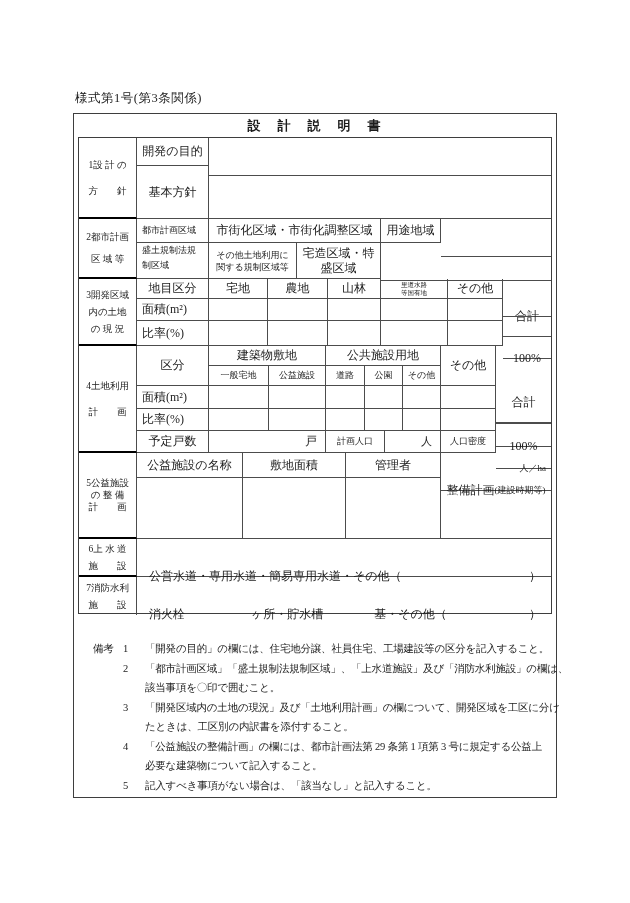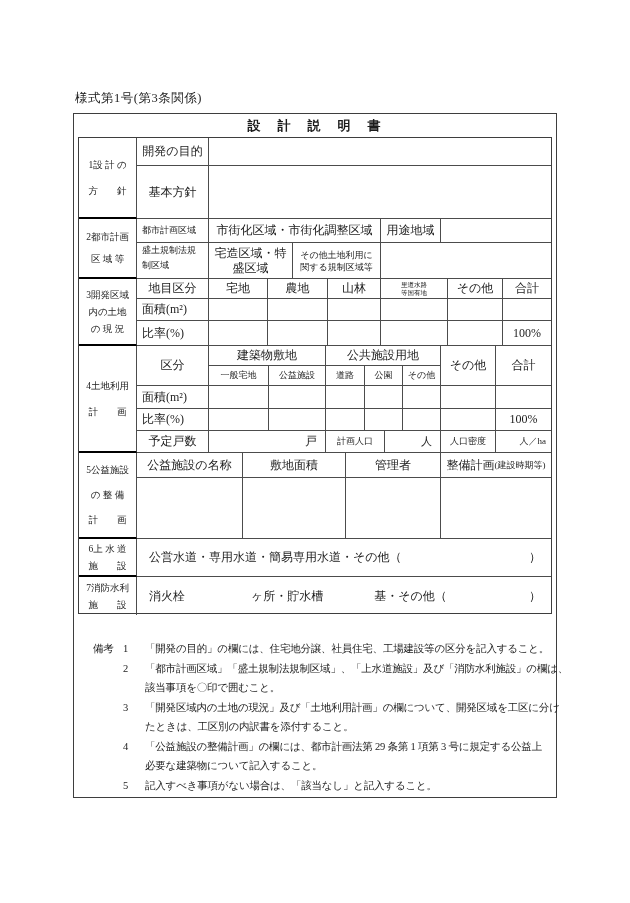--- a/index.html
+++ b/index.html
@@ -45,21 +45,21 @@
   }
   .sec-body{flex:1;display:flex;flex-direction:column;min-width:0;}
   .row{display:flex;flex:none;min-width:0;}
   .c{
     border-right:1px solid #4c4c4c;border-bottom:1px solid #4c4c4c;
     display:flex;align-items:center;justify-content:center;
     font-size:12px;flex:none;min-width:0;
     white-space:nowrap;
   }
   .c.fill{flex:1;}
-  .c.noR{border-right:none;}
+  .c.noR{border-right:none;margin-top:37px;}
   .noB{border-bottom:none !important;}
   .c.left{justify-content:flex-start;padding-left:5px;}
   .c.right{justify-content:flex-end;padding-right:8px;}
   .c.sm{font-size:9px;}
   .c.xs{font-size:6.5px;line-height:7.5px;}
   .c.col{flex-direction:column;line-height:15px;}
   .wrapcol{display:flex;flex-direction:column;flex:none;}
   .paren-cell{justify-content:flex-start;padding-left:12px;padding-right:10px;}
   .spacer{flex:1;}
   .hdr-sub{font-size:9px;}
@@ -117,27 +117,27 @@
             <div class="c sm left" style="width:72px">都市計画区域</div>
             <div class="c" style="width:172px">市街化区域・市街化調整区域</div>
             <div class="c" style="width:60px">用途地域</div>
             <div class="c fill noR"></div>
           </div>
           <div class="row" style="height:36px">
             <div class="c sm left col" style="width:72px;align-items:flex-start">
               <span>盛土規制法規</span>
               <span>制区域</span>
             </div>
+            <div class="c sm col" style="width:88px;line-height:12px">
+              <span>その他土地利用に</span>
+              <span>関する規制区域等</span>
+            </div>
             <div class="c col" style="width:84px">
               <span>宅造区域・特</span>
               <span>盛区域</span>
-            </div>
-            <div class="c sm col" style="width:88px;line-height:12px">
-              <span>その他土地利用に</span>
-              <span>関する規制区域等</span>
             </div>
             <div class="c fill noR"></div>
           </div>
         </div>
       </div>
 
       <div class="sec" style="height:67px">
         <div class="sec-label" style="gap:5px">
           <span>3開発区域</span>
           <span>内の土地</span>
@@ -232,21 +232,21 @@
             <div class="c right" style="width:117px">戸</div>
             <div class="c sm" style="width:59px">計画人口</div>
             <div class="c right" style="width:56px;font-size:11px">人</div>
             <div class="c sm" style="width:55px">人口密度</div>
             <div class="c fill noR right sm" style="padding-right:5px">人／ha</div>
           </div>
         </div>
       </div>
 
       <div class="sec" style="height:86px">
-        <div class="sec-label" style="gap:13px">
+        <div class="sec-label" style="">
           <span>5公益施設</span>
           <span>の 整 備</span>
           <span>計　　画</span>
         </div>
         <div class="sec-body">
           <div class="row" style="height:25px">
             <div class="c" style="width:106px">公益施設の名称</div>
             <div class="c" style="width:103px">敷地面積</div>
             <div class="c" style="width:95px">管理者</div>
             <div class="c fill noR">

